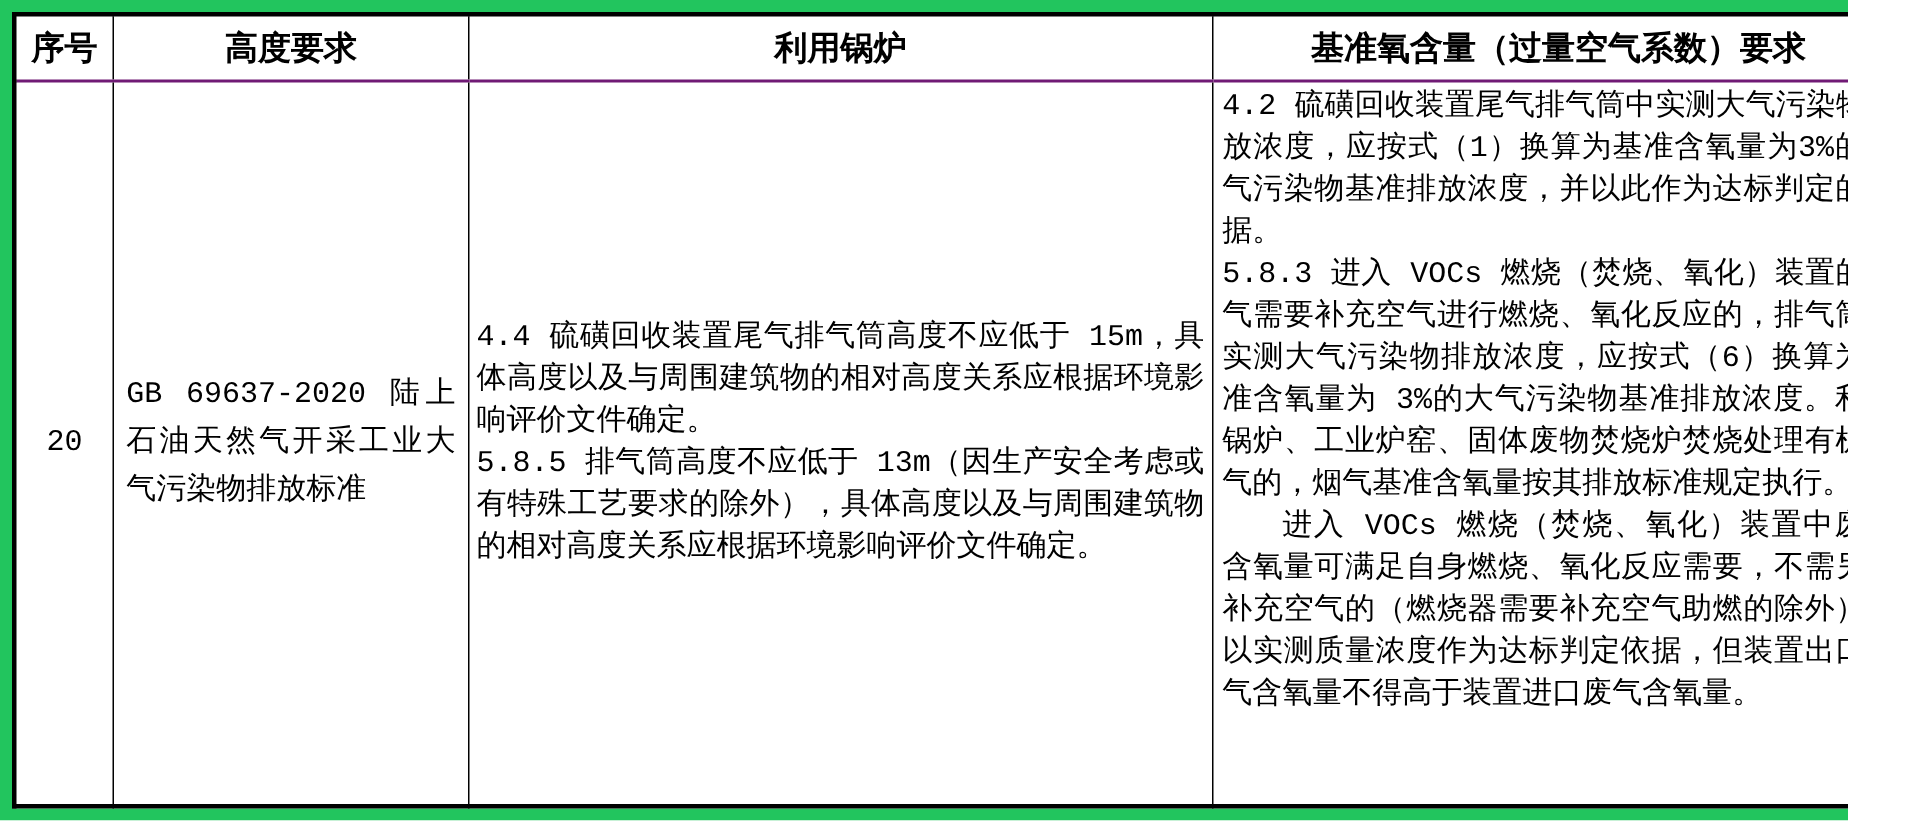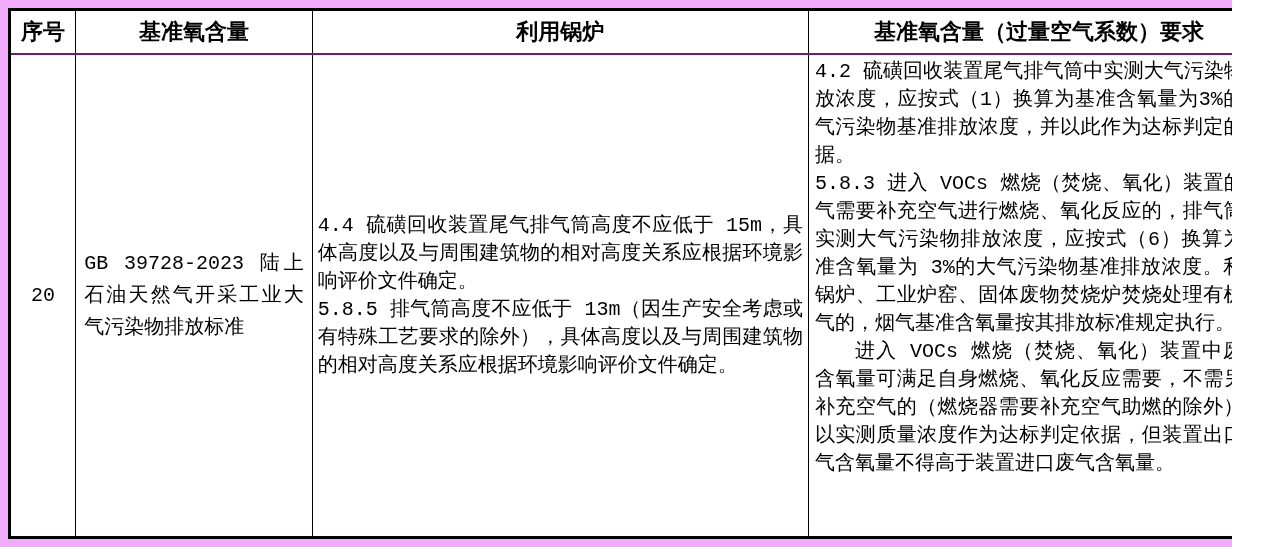--- a/index.html
+++ b/index.html
@@ -4,21 +4,21 @@
 <style>
   html, body {
     margin: 0;
     padding: 0;
     background: #ffffff;
   }
   .page {
     position: relative;
     width: 1232px;
     height: 547px;
-    background: #f0abfc;
+    background: #22c55e;
     overflow: hidden;
   }
   table.standards {
     position: absolute;
     left: 8px;
     top: 8px;
     width: 1264px;
     height: 531px;
     border-collapse: collapse;
     table-layout: fixed;
@@ -86,29 +86,29 @@
   <table class="standards">
     <colgroup>
       <col style="width:66px">
       <col style="width:236px">
       <col style="width:495px">
       <col style="width:461px">
     </colgroup>
     <thead>
       <tr>
         <th>序号</th>
-        <th>基准氧含量</th>
+        <th>高度要求</th>
         <th>利用锅炉</th>
         <th>基准氧含量（过量空气系数）要求</th>
       </tr>
     </thead>
     <tbody>
       <tr>
         <td class="cell-index">20</td>
-        <td class="cell-name">GB 39728-2023 陆上石油天然气开采工业大气污染物排放标准</td>
+        <td class="cell-name">GB 69637-2020 陆上石油天然气开采工业大气污染物排放标准</td>
         <td class="cell-height">
           <p>4.4 硫磺回收装置尾气排气筒高度不应低于 15m，具体高度以及与周围建筑物的相对高度关系应根据环境影响评价文件确定。</p>
           <p>5.8.5 排气筒高度不应低于 13m（因生产安全考虑或有特殊工艺要求的除外），具体高度以及与周围建筑物的相对高度关系应根据环境影响评价文件确定。</p>
         </td>
         <td class="cell-oxygen">
           <p>4.2 硫磺回收装置尾气排气筒中实测大气污染物排放浓度，应按式（1）换算为基准含氧量为3%的大气污染物基准排放浓度，并以此作为达标判定的依据。</p>
           <p>5.8.3 进入 VOCs 燃烧（焚烧、氧化）装置的废气需要补充空气进行燃烧、氧化反应的，排气筒中实测大气污染物排放浓度，应按式（6）换算为基准含氧量为 3%的大气污染物基准排放浓度。利用锅炉、工业炉窑、固体废物焚烧炉焚烧处理有机废气的，烟气基准含氧量按其排放标准规定执行。</p>
           <p class="indent">进入 VOCs 燃烧（焚烧、氧化）装置中废气含氧量可满足自身燃烧、氧化反应需要，不需另外补充空气的（燃烧器需要补充空气助燃的除外），以实测质量浓度作为达标判定依据，但装置出口烟气含氧量不得高于装置进口废气含氧量。</p>
         </td>
       </tr>

